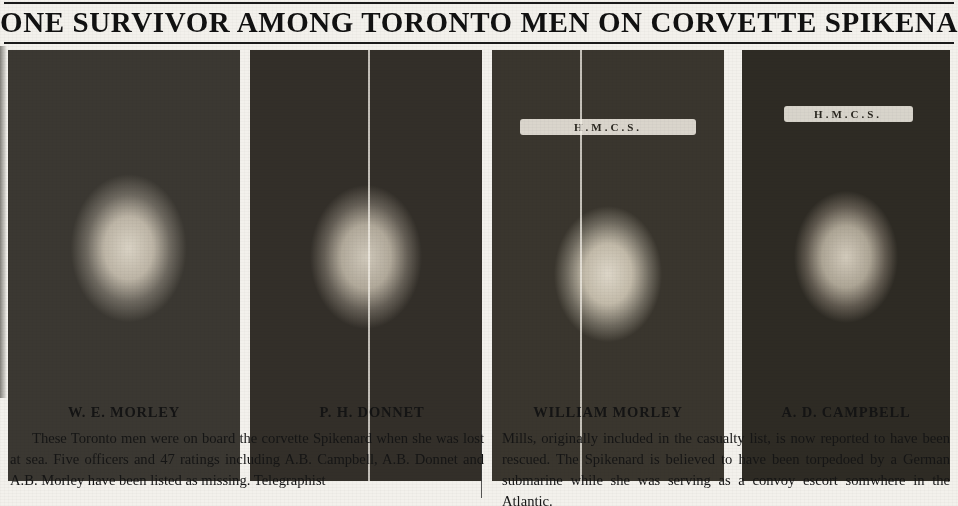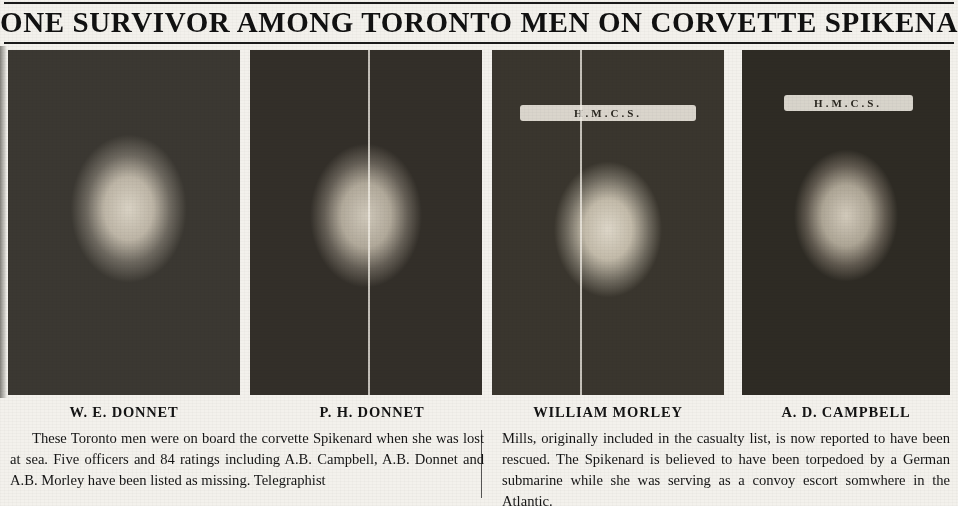--- a/index.html
+++ b/index.html
@@ -69,21 +69,21 @@
   .photo-strip {
     position: absolute;
     top: 50px;
     left: 8px;
     width: 942px;
     height: 345px;
   }
   .photo {
     position: absolute;
     top: 0;
-    height: 345px;
+    height: 431px;
     overflow: hidden;
     background: #a3a3a3;
   }
   .photo .inner {
     position: absolute;
     inset: 0;
   }
   
   .portrait {
     position: absolute;
@@ -239,30 +239,30 @@
         <div class="portrait"></div>
         <div class="cap-band" style="left:20%; right:18%; top:13%;">H.M.C.S.</div>
       </div>
     </div>
 
   </div>
 
   <div class="edge-left"></div>
 
   <div class="caption-row">
-    <div class="caption" style="left:0px;   width:232px;">W. E. DONNET</div>
+    <div class="caption" style="left:0px;   width:232px;">W. E. MORLEY</div>
     <div class="caption" style="left:248px; width:232px;">P. H. DONNET</div>
     <div class="caption" style="left:734px; width:208px;">A. D. CAMPBELL</div>
     <div class="caption" style="left:484px; width:232px;">WILLIAM MORLEY</div>
   </div>
 
   <div class="col-divider"></div>
 
   <div class="body-text">
     <div class="col left">
-      <p class="indent">These Toronto men were on board the corvette Spikenard when she was lost at sea. Five officers and 84 ratings including A.B. Campbell, A.B. Donnet and A.B. Morley have been listed as missing. Telegraphist</p>
+      <p class="indent">These Toronto men were on board the corvette Spikenard when she was lost at sea. Five officers and 47 ratings including A.B. Campbell, A.B. Donnet and A.B. Morley have been listed as missing. Telegraphist</p>
     </div>
     <div class="col right">
       <p>Mills, originally included in the casualty list, is now reported to have been rescued. The Spikenard is believed to have been torpedoed by a German submarine while she was serving as a convoy escort somwhere in the Atlantic.</p>
     </div>
   </div>
 
 </div>
 
 </body></html>

